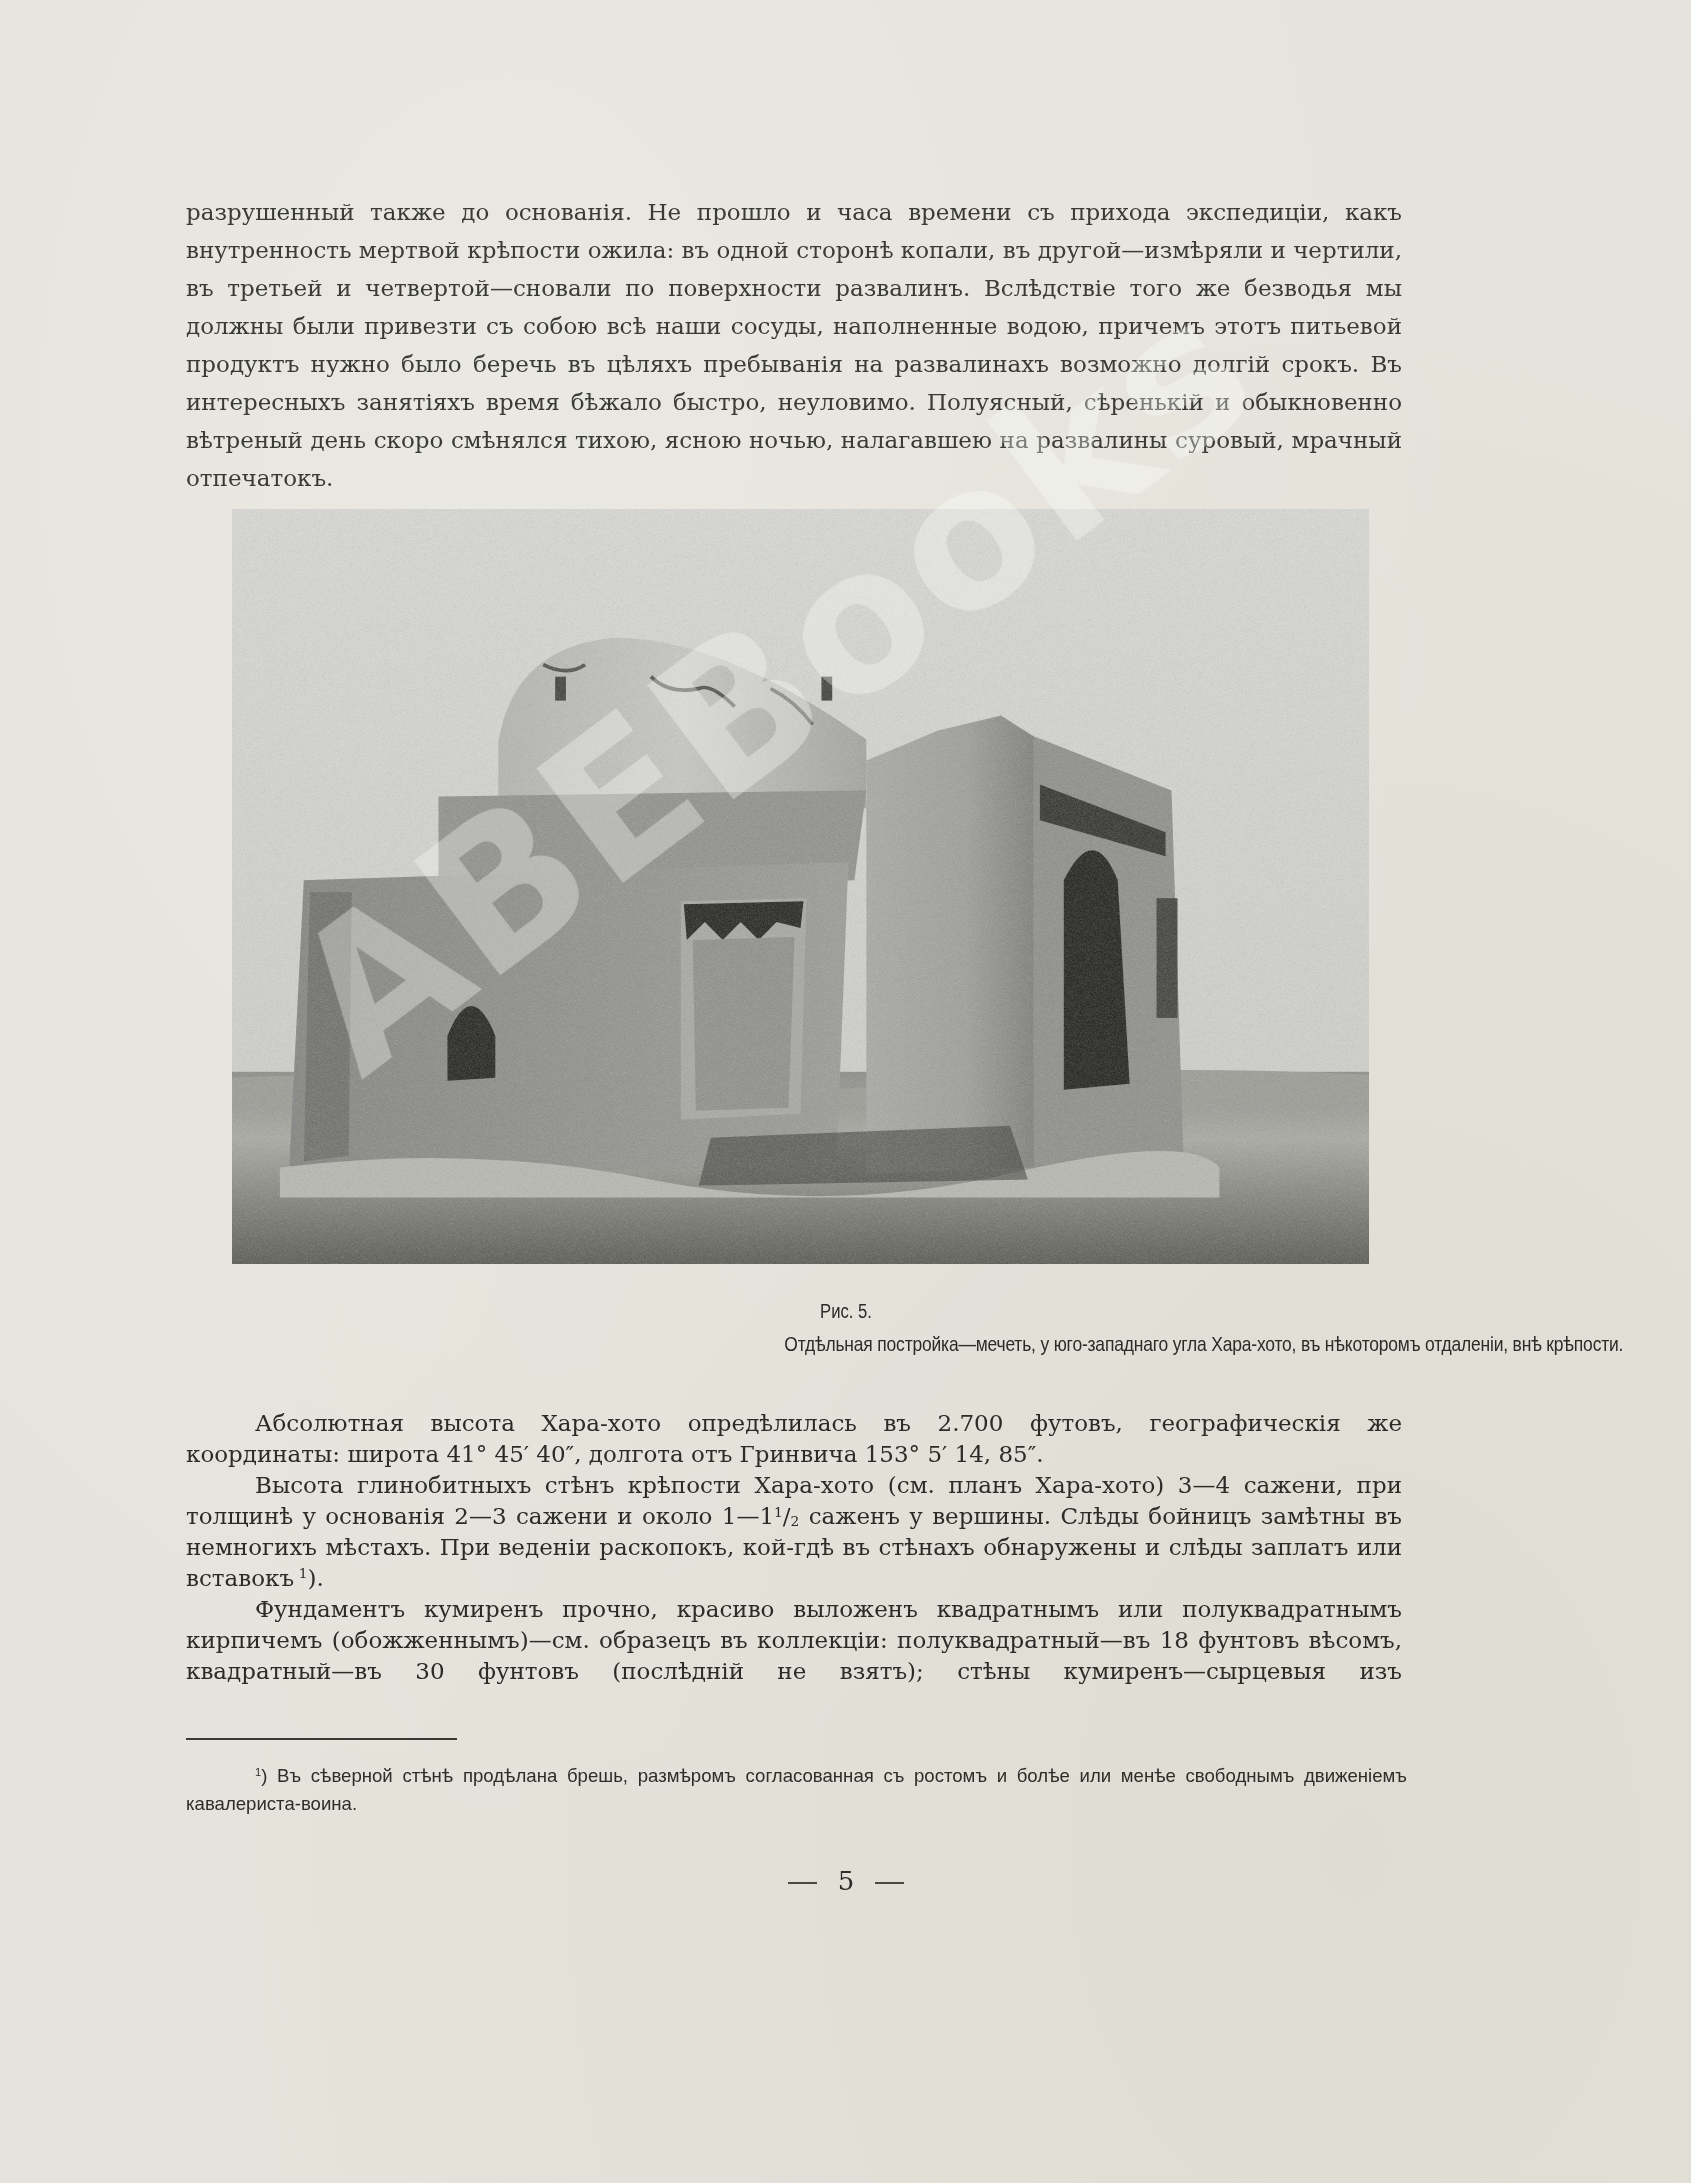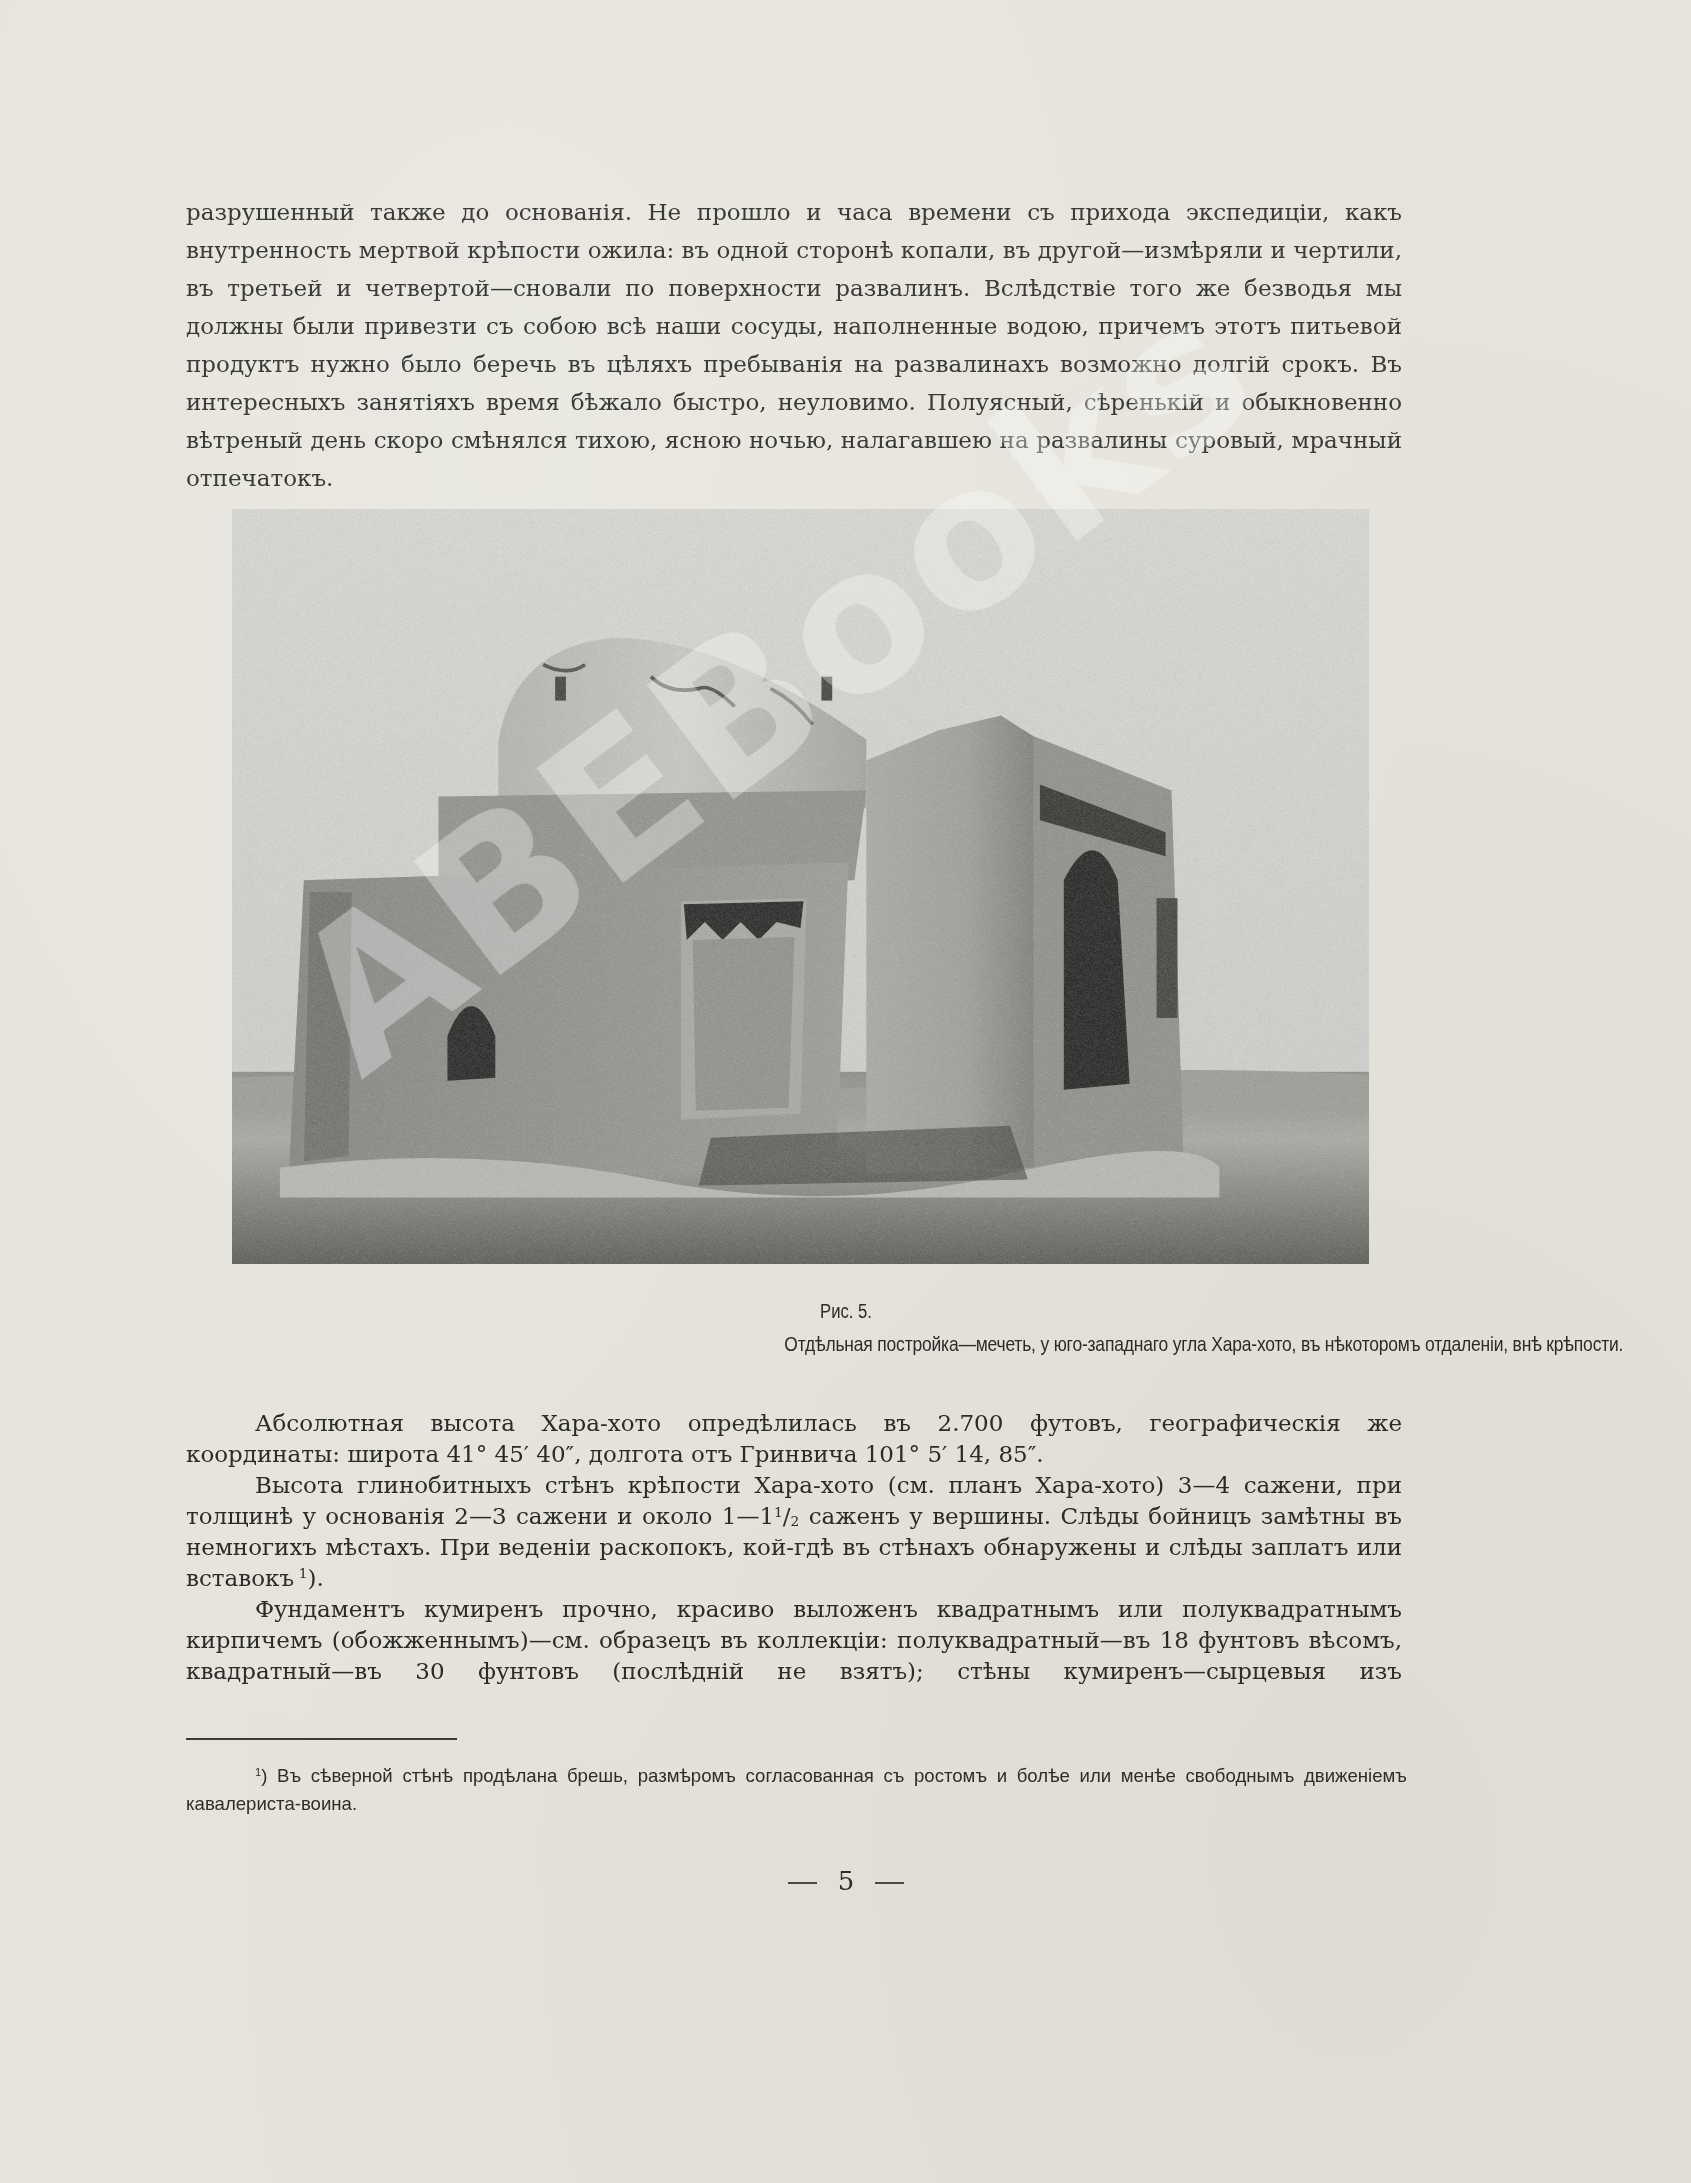--- a/index.html
+++ b/index.html
@@ -160,21 +160,21 @@
       <rect x="0" y="0" width="1900" height="1261" filter="url(#grain)" fill="#555"></rect>
     </svg>
   </div>
 
   <div class="caption-number">Рис. 5.</div>
   <div class="caption-text">
     <span>Отдѣльная постройка—мечеть, у юго-западнаго угла Хара-хото, въ нѣкоторомъ отдаленіи, внѣ крѣпости.</span>
   </div>
 
   <div class="para-block bottom-paras">
-    <p class="indent">Абсолютная высота Хара-хото опредѣлилась въ 2.700 футовъ, географическія же координаты: широта 41° 45′ 40″, долгота отъ Гринвича 101° 5′ 14, 85″.</p>
+    <p class="indent">Абсолютная высота Хара-хото опредѣлилась въ 2.700 футовъ, географическія же координаты: широта 41° 45′ 40″, долгота отъ Гринвича 153° 5′ 14, 85″.</p>
     <p class="indent"><span>Высота глинобитныхъ стѣнъ крѣпости Хара-хото (см. планъ Хара-хото) 3—4 сажени, при толщинѣ у основанія 2—3 сажени и около 1—1</span><span class="frac"><sup>1</sup>/<sub>2</sub></span><span> саженъ у вершины. Слѣды бойницъ замѣтны въ немногихъ мѣстахъ. При веденіи раскопокъ, кой-гдѣ въ стѣнахъ обнаружены и слѣды заплатъ или вставокъ</span> <sup class="fn">1</sup><span>).</span></p>
     <p class="indent justify-last">Фундаментъ кумиренъ прочно, красиво выложенъ квадратнымъ или полуквадратнымъ кирпичемъ (обожженнымъ)—см. образецъ въ коллекціи: полуквадратный—въ 18 фунтовъ вѣсомъ, квадратный—въ 30 фунтовъ (послѣдній не взятъ); стѣны кумиренъ—сырцевыя изъ</p>
   </div>
 
   <div class="footnote-rule"></div>
   <div class="footnote">
     <p><sup class="fn">1</sup><span class="inner">) Въ сѣверной стѣнѣ продѣлана брешь, размѣромъ согласованная съ ростомъ и болѣе или менѣе свободнымъ движеніемъ кавалериста-воина.</span></p>
   </div>
 
   <div class="page-number">

